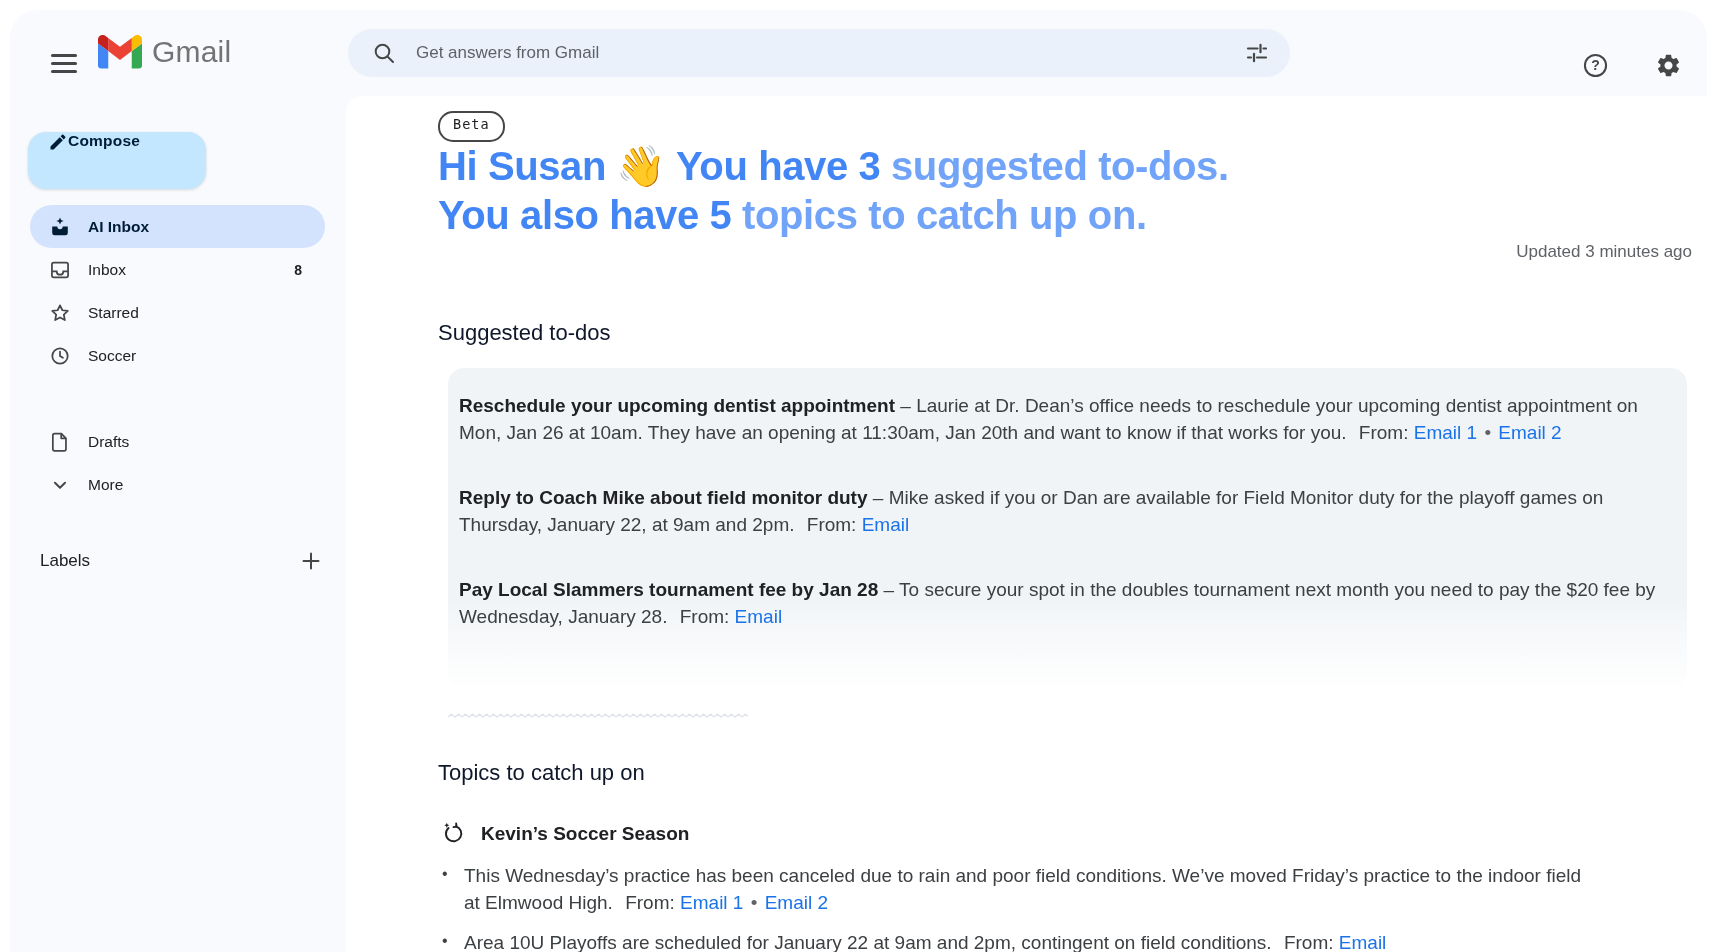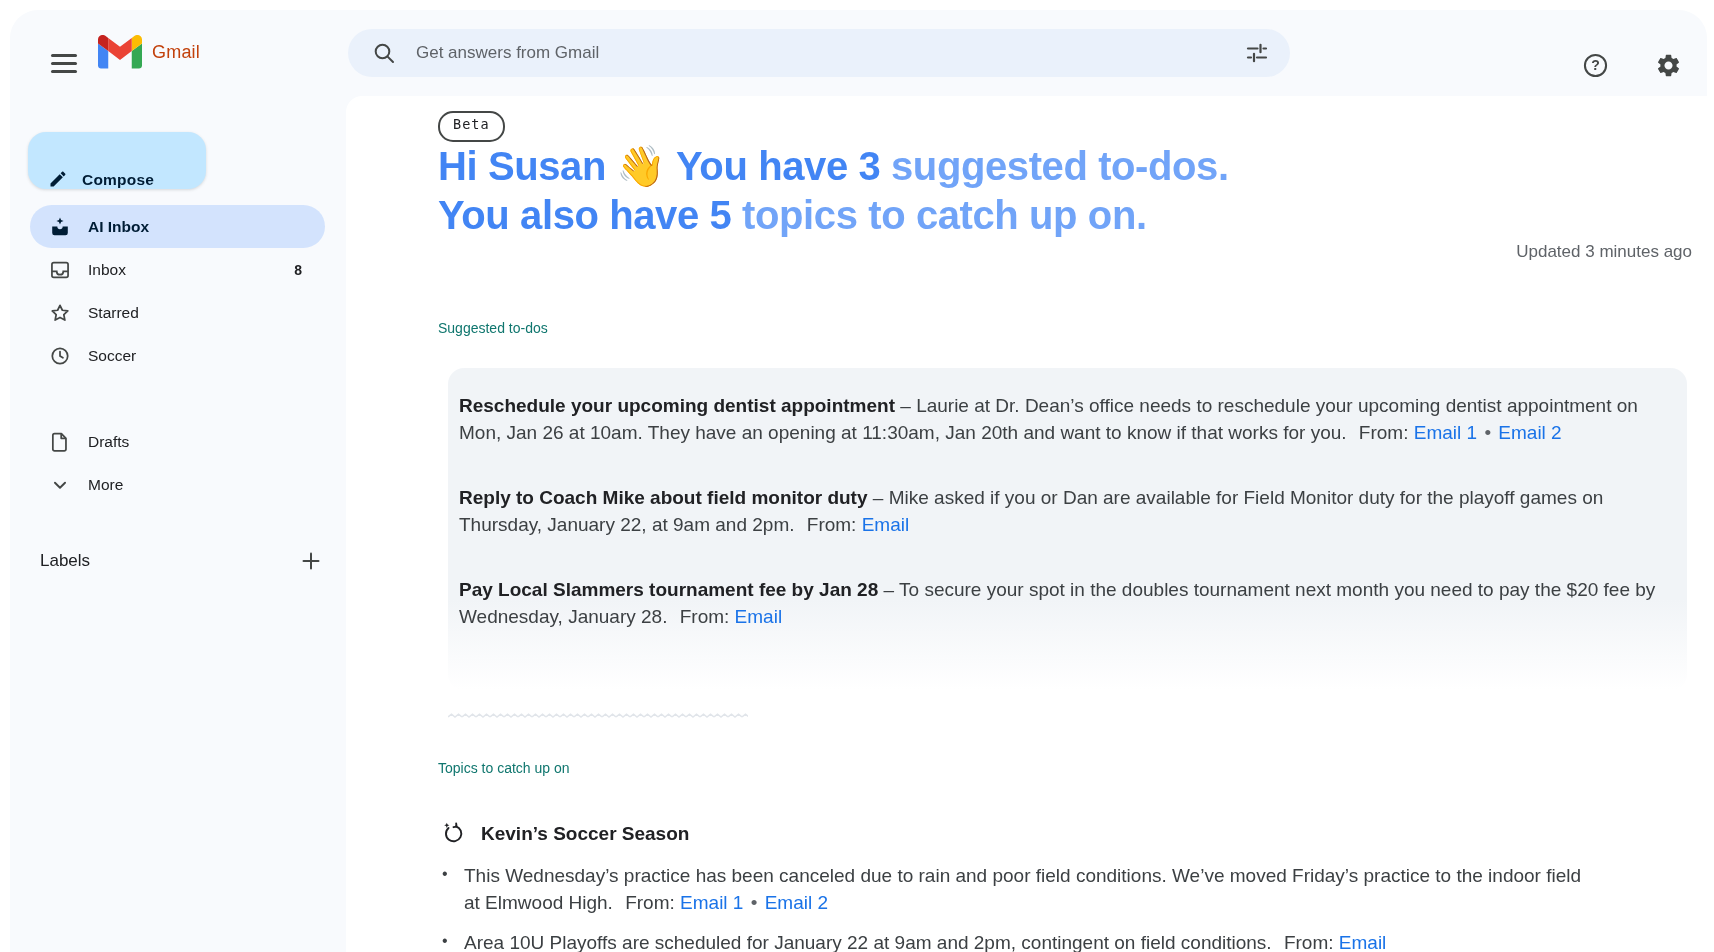--- a/index.html
+++ b/index.html
@@ -9,39 +9,39 @@
   .window { position:absolute; left:10px; top:10px; width:1697px; height:942px;
             background:#f8fafd; border-radius:28px 28px 0 0; overflow:hidden; }
 
   
   .header { position:absolute; left:0; top:0; right:0; height:86px; }
   .hamburger { position:absolute; left:30px; top:29px; width:48px; height:48px; border:none;
                background:transparent; border-radius:50%; cursor:pointer; }
   .hamburger span { position:absolute; left:11px; width:26px; height:2.6px; background:#444746; border-radius:2px; }
   .hamburger span:nth-child(1){ top:15px; } .hamburger span:nth-child(2){ top:23px; } .hamburger span:nth-child(3){ top:31px; }
   .logo { position:absolute; left:88px; top:25px; display:flex; align-items:center; gap:10px; }
-  .logo-text { font-size:18px; color:#c2410c; letter-spacing:.2px; }
+  .logo-text { font-size:30px; color:#737373; letter-spacing:.2px; }
 
   .searchbar { position:absolute; left:338px; top:19px; width:942px; height:48px;
                background:#eaf1fb; border-radius:24px; display:flex; align-items:center;
                padding:0 18px 0 24px; }
   .searchbar input { flex:1; border:none; background:transparent; outline:none;
                      font-family:"Liberation Sans",sans-serif; font-size:17px; color:#202124;
                      margin-left:20px; }
   .searchbar input::placeholder { color:#5f6368; opacity:1; }
   .iconbtn { border:none; background:transparent; cursor:pointer; display:flex;
              align-items:center; justify-content:center; border-radius:50%; }
   .help-btn { position:absolute; left:1568px; top:38px; width:34px; height:34px; }
   .gear-btn { position:absolute; left:1641px; top:38px; width:34px; height:34px; }
 
   
   .sidebar { position:absolute; left:0; top:86px; width:336px; bottom:0; }
   .compose { position:absolute; left:18px; top:36px; width:178px; height:57px;
              background:#c2e7ff; border:none; border-radius:18px; cursor:pointer;
-             display:flex; align-items:flex-end; gap:14px; padding-left:20px;
+             display:flex; align-items:flex-start; padding-left:20px;
              box-shadow:0 1px 3px rgba(60,64,67,.18); }
   .compose .lbl { font-size:15.5px; font-weight:700; color:#001d35; letter-spacing:.2px; }
   .navrow { position:absolute; left:0; width:326px; height:43px; display:flex; align-items:center;
             padding-left:38px; cursor:pointer; border-radius:0 22px 22px 0;text-align:right; }
   .navrow .nicon { width:24px; height:24px; display:flex; align-items:center; justify-content:center; }
   .navrow .nlabel { margin-left:16px; font-size:15.5px; color:#202124; }
   .navrow .ncount { margin-left:auto; margin-right:34px; font-size:14px; font-weight:700; color:#202124; }
   .navrow.selected { left:20px; width:295px; padding-left:18px; background:#d3e3fd; border-radius:22px; }
   .navrow.selected .nlabel { font-weight:700; color:#001d35; }
   .labels-head { position:absolute; left:30px; top:448px; width:288px; display:flex; align-items:center; }
@@ -56,21 +56,21 @@
           border:2px solid #444746; border-radius:15px; padding:3px 13px 8px;
           font-family:"DejaVu Sans Mono", monospace; font-size:13.5px; letter-spacing:1px; color:#202124; }
 
   .greeting { position:absolute; left:92px; top:46px; font-size:40px; font-weight:700;
               line-height:49px; letter-spacing:-.4px; }
   .blue-strong { color:#4285f4; }
   .blue-light  { color:#71a4f8; }
 
   .updated { position:absolute; right:15px; top:146px; font-size:17px; color:#5f6368; white-space:nowrap; }
 
-  .sect-label { position:absolute; left:92px; font-size:14px; color:#0f766e; }
+  .sect-label { position:absolute; left:92px; font-size:22px; color:#0f172a; }
   .sect-todos { top:224px; }
   .sect-topics { top:664px; }
 
   .todo-card { position:absolute; left:102px; right:20px; top:272px; height:322px;
                border-radius:16px; padding:24px 12px 0 11px;
                background:linear-gradient(180deg,#f1f4f7 0%, #f1f4f7 72%, rgba(241,244,247,0) 100%); }
   .todo { font-size:19px; line-height:27px; color:#3c4043; margin-bottom:38px; }
   .todo strong { color:#202124; }
   .from-label { color:#3c4043; margin-left:7px; }
   .email-link { color:#1a73e8; text-decoration:none; cursor:pointer; }

